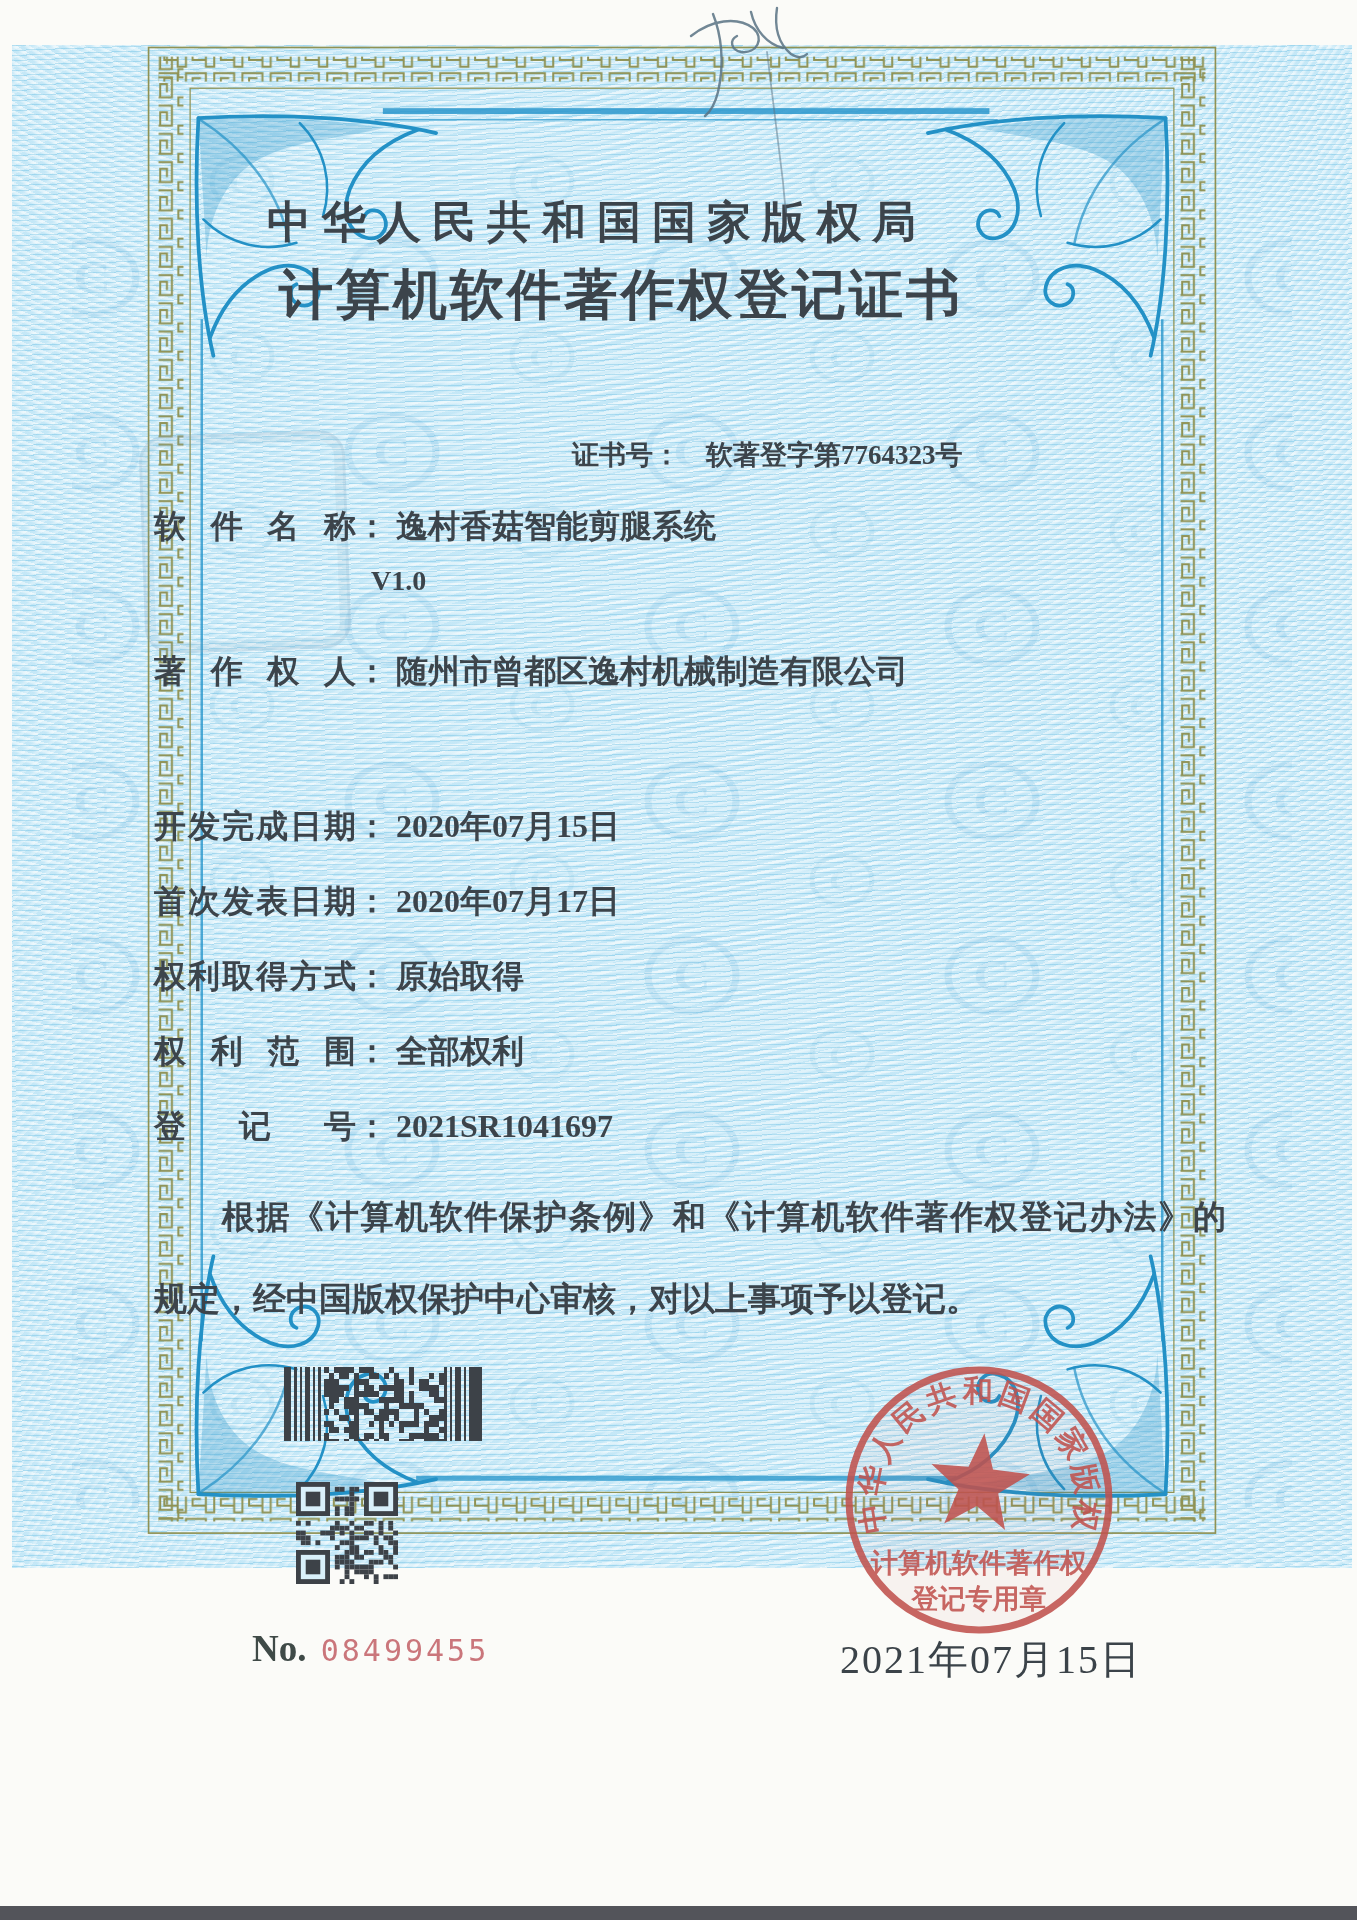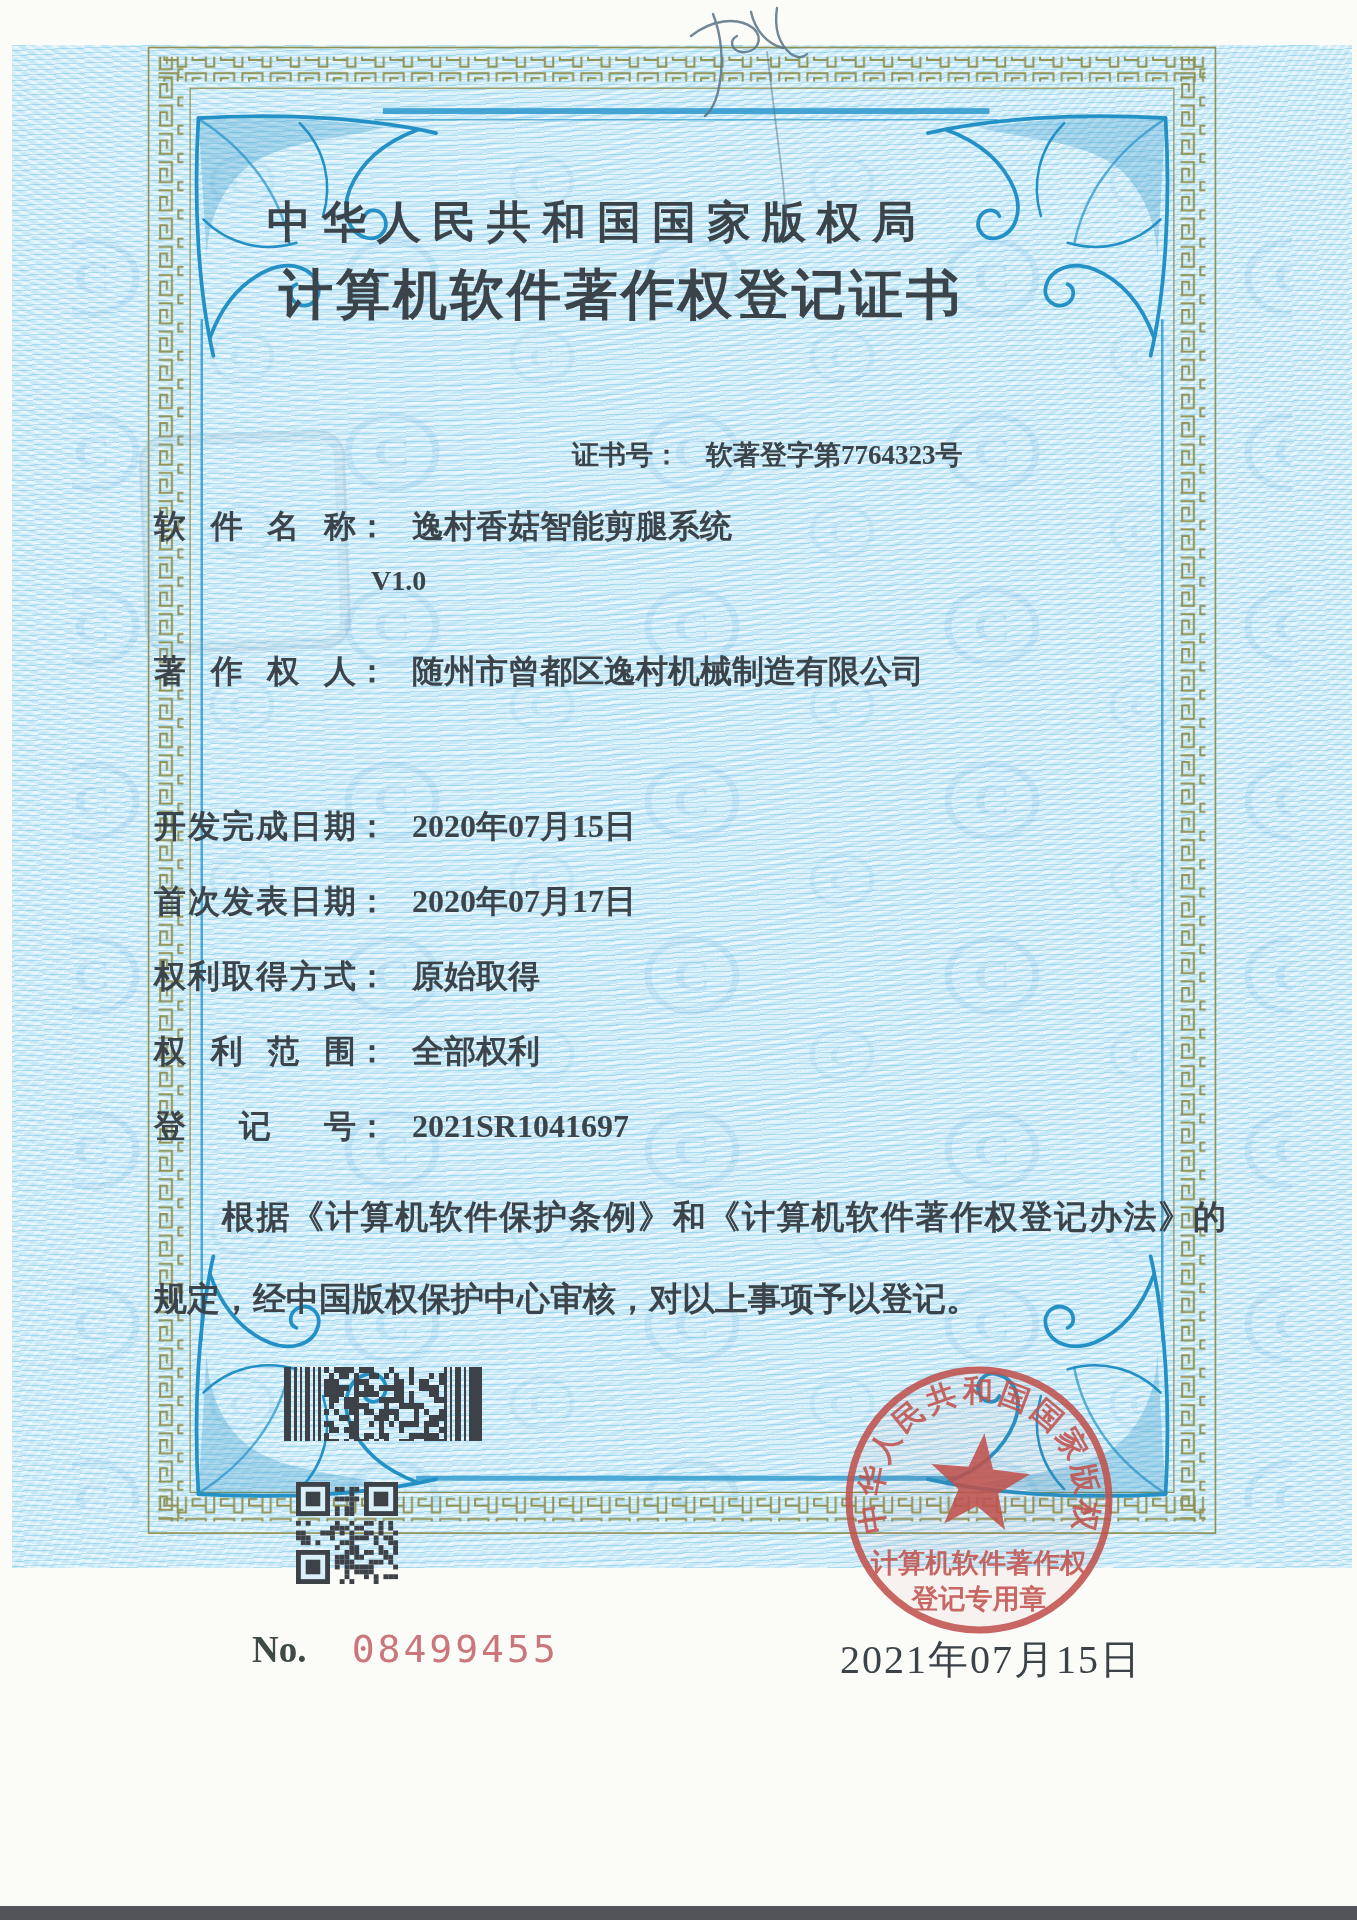--- a/index.html
+++ b/index.html
@@ -19,30 +19,30 @@
   .txt{position:absolute;color:#3c444b;}
   .title{left:0;width:1170px;top:148px;text-align:center;font-size:44px;font-weight:bold;
          letter-spacing:11px;}
   .subtitle{left:0;width:1170px;top:214px;text-align:center;font-size:54px;font-weight:bold;
             letter-spacing:3px;padding-left:24px;}
   .certno{top:392px;left:560px;width:626px;font-size:27px;font-weight:bold;text-align:left;}
   .certno .lbl{margin-right:26px;}
   .row{left:142px;font-size:32px;font-weight:bold;white-space:nowrap;}
   .row .flabel{display:inline-block;width:202px;text-align:justify;text-align-last:justify;}
   .row .fcolon{display:inline-block;}
-  .row .fvalue{margin-left:16px;}
+  .row .fvalue{}
   .v2line{left:359px;font-size:28px;font-weight:bold;}
   .stmt{left:142px;width:1072px;font-size:33px;font-weight:bold;line-height:40px;}
   .stmt1{top:1152px;text-align:justify;text-align-last:justify;}
   .stmt2{top:1234px;}
   .indent{display:inline-block;width:66px;}
   .serial{top:1582px;left:240px;font-size:37px;white-space:nowrap;}
   .serial .no{color:#3f4a47;font-weight:bold;}
-  .serial .num{color:#c25f66;font-family:"DejaVu Sans Mono",monospace;font-size:38px;
-               letter-spacing:3px;margin-left:36px;opacity:.85;font-weight:normal;}
+  .serial .num{color:#c25f66;font-family:"DejaVu Sans Mono",monospace;font-size:30px;
+               letter-spacing:3px;margin-left:5px;opacity:.85;font-weight:normal;}
   .issue-date{top:1587px;left:828px;font-size:40px;font-weight:normal;letter-spacing:2px;color:#3b4349;}
   .ghost-stamp{position:absolute;left:130px;top:388px;width:200px;height:212px;
                border:3px solid rgba(125,165,190,.25);border-radius:26px;
                box-shadow:inset 0 0 0 8px rgba(125,165,190,.12);transform:rotate(-2deg);}
   svg text{font-family:"Liberation Serif",serif;}
 </style>
 </head>
 <body>
 
 <div class="page">

